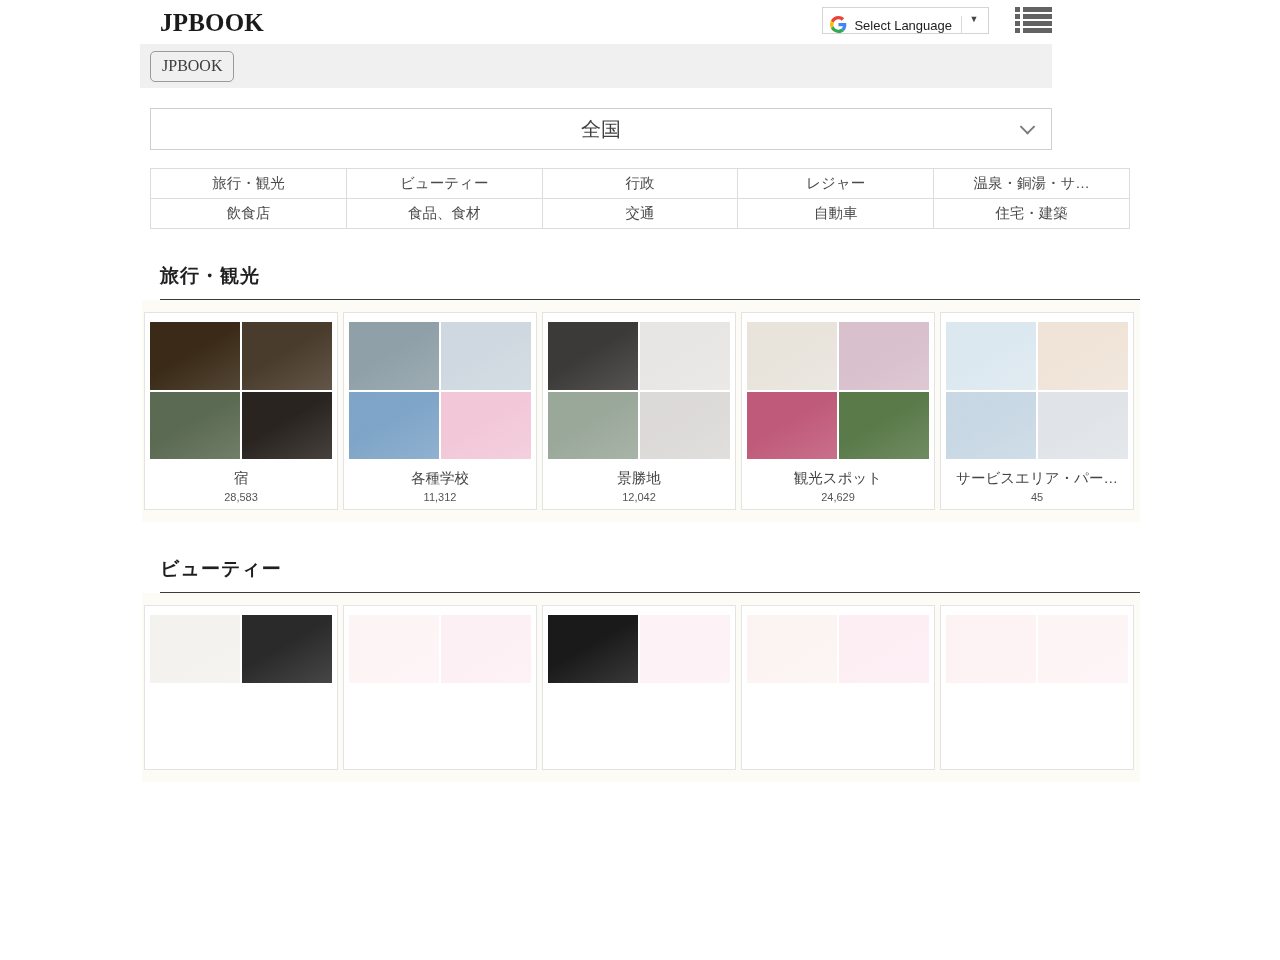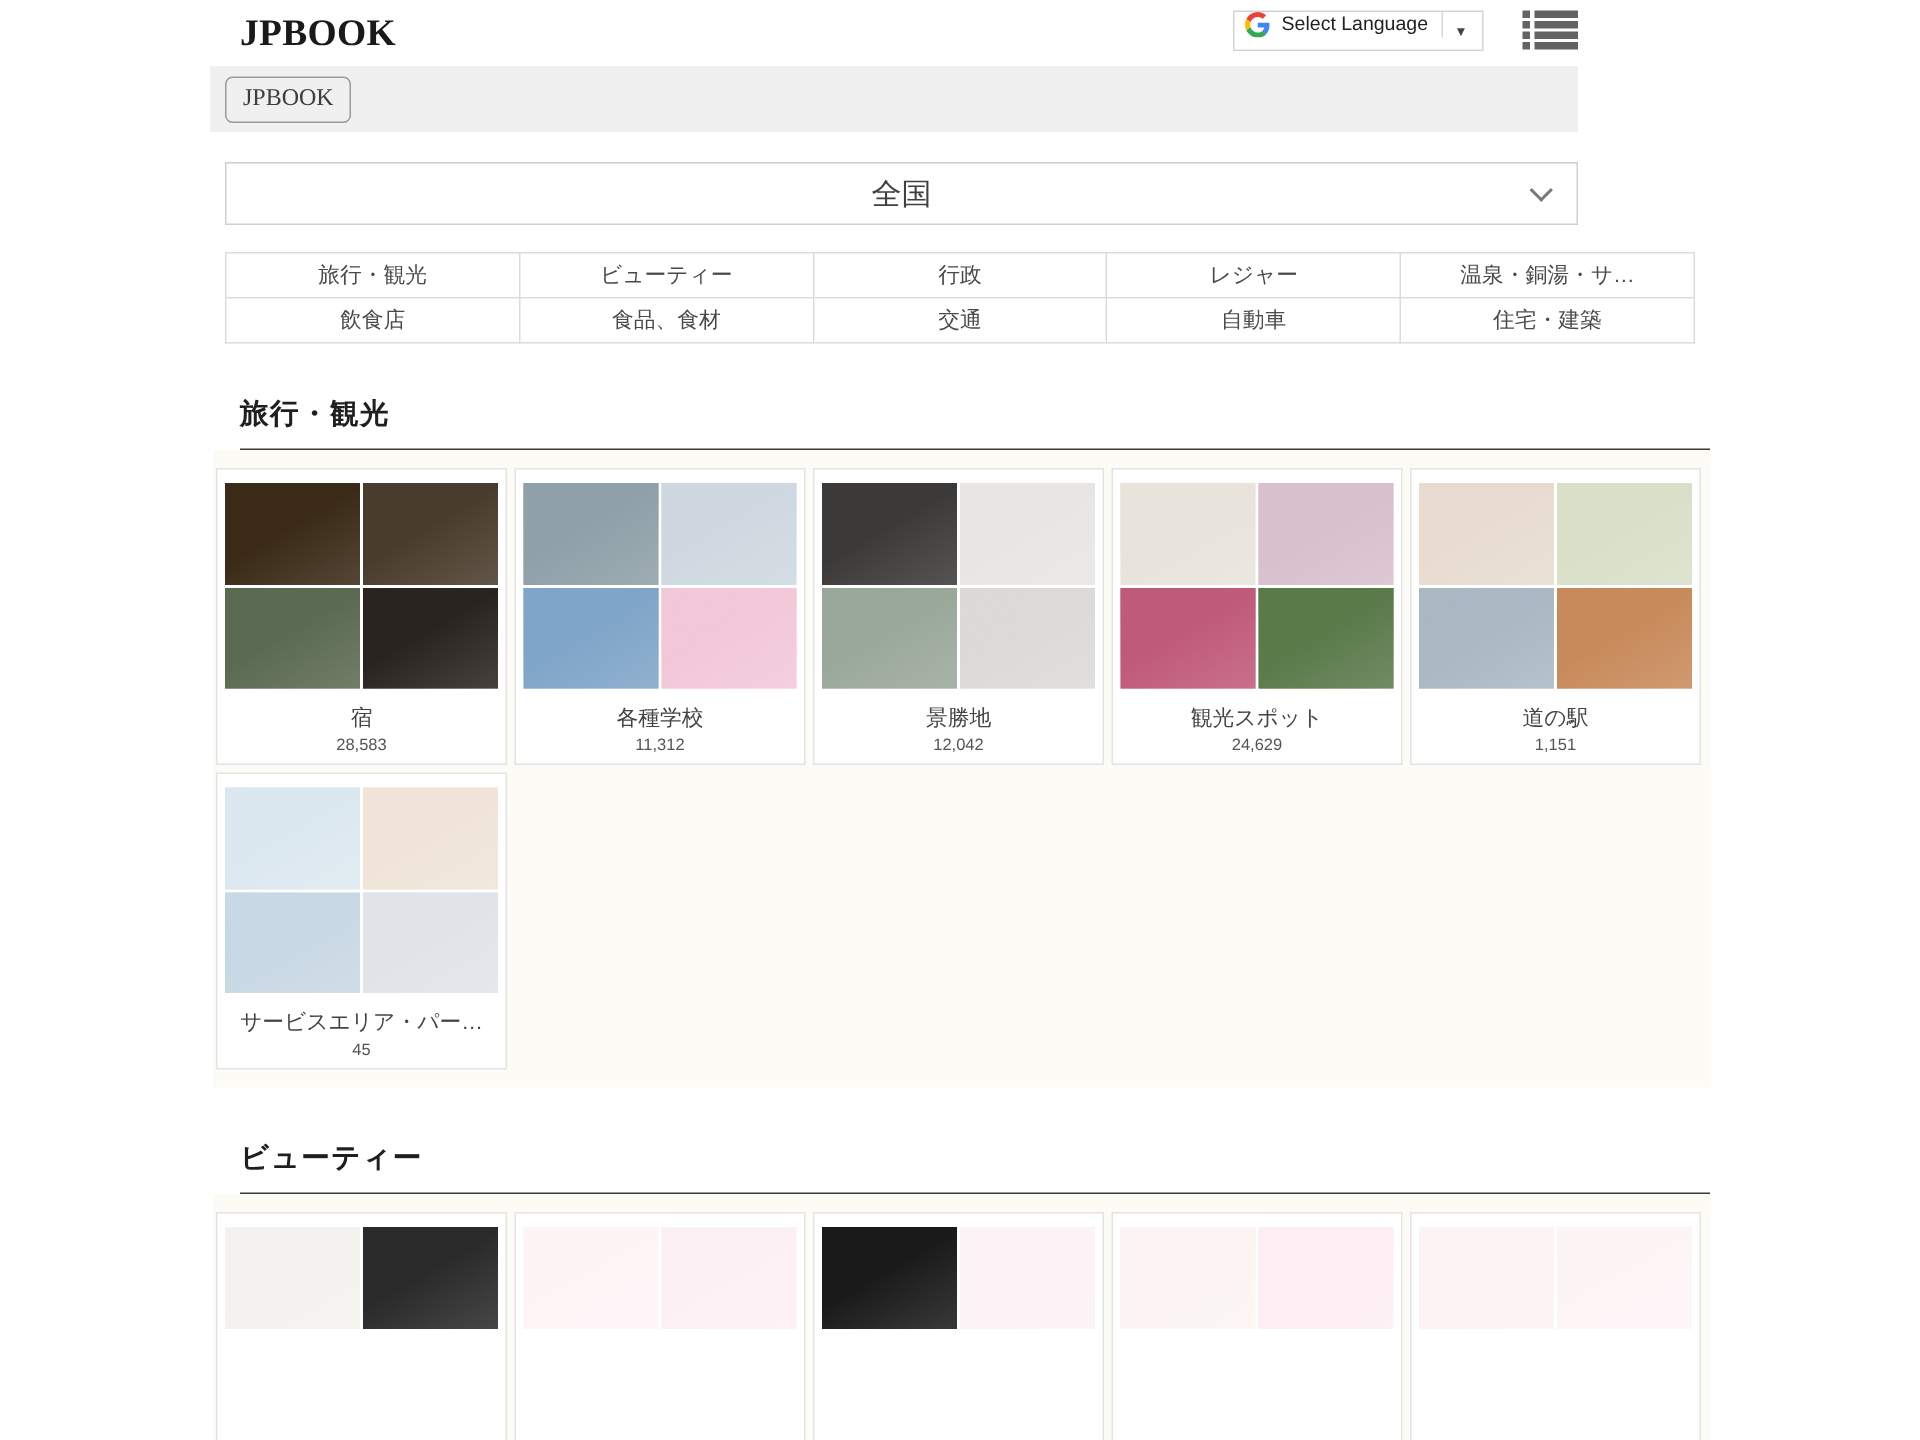--- a/index.html
+++ b/index.html
@@ -27,21 +27,21 @@
     letter-spacing: .2px;
     line-height: 1;
     margin: 0;
   }
   .header-right {
     position: absolute;
     right: 140px; top: 6px;
     display: flex; align-items: center; gap: 26px;
   }
   .gt-widget {
-    display: flex; align-items: flex-start;
+    display: flex; align-items: flex-end;
     border: 1px solid #d4d4d4;
     background: #fff;
     height: 27px;
     padding: 0 2px 0 7px;
     font-size: 13px;
     color: #222;
   }
   .g-logo {
     width: 17px; height: 17px; margin-right: 7px;
     position: relative; display: inline-block; flex: none;
@@ -297,30 +297,20 @@
                 <div class="thumb" style="background: linear-gradient(150deg, rgb(232, 228, 220) 0%, rgba(232, 228, 220, 0.8) 45%, rgba(255, 255, 255, 0.133) 100%), rgb(232, 228, 220);"></div>
                 <div class="thumb" style="background: linear-gradient(150deg, rgb(216, 192, 204) 0%, rgba(216, 192, 204, 0.8) 45%, rgba(255, 255, 255, 0.133) 100%), rgb(216, 192, 204);"></div>
                 <div class="thumb" style="background: linear-gradient(150deg, rgb(192, 90, 122) 0%, rgba(192, 90, 122, 0.8) 45%, rgba(255, 255, 255, 0.133) 100%), rgb(192, 90, 122);"></div>
                 <div class="thumb" style="background: linear-gradient(150deg, rgb(90, 122, 74) 0%, rgba(90, 122, 74, 0.8) 45%, rgba(255, 255, 255, 0.133) 100%), rgb(90, 122, 74);"></div>
               </div>
               <div class="card-label">観光スポット</div>
               <div class="card-count">24,629</div>
             </div>
             <div class="card">
               <div class="thumbs">
-                <div class="thumb" style="background: linear-gradient(150deg, rgb(232, 220, 208) 0%, rgba(232, 220, 208, 0.8) 45%, rgba(255, 255, 255, 0.133) 100%), rgb(232, 220, 208);"></div>
-                <div class="thumb" style="background: linear-gradient(150deg, rgb(216, 224, 200) 0%, rgba(216, 224, 200, 0.8) 45%, rgba(255, 255, 255, 0.133) 100%), rgb(216, 224, 200);"></div>
-                <div class="thumb" style="background: linear-gradient(150deg, rgb(170, 184, 196) 0%, rgba(170, 184, 196, 0.8) 45%, rgba(255, 255, 255, 0.133) 100%), rgb(170, 184, 196);"></div>
-                <div class="thumb" style="background: linear-gradient(150deg, rgb(200, 138, 90) 0%, rgba(200, 138, 90, 0.8) 45%, rgba(255, 255, 255, 0.133) 100%), rgb(200, 138, 90);"></div>
-              </div>
-              <div class="card-label">道の駅</div>
-              <div class="card-count">1,151</div>
-            </div>
-            <div class="card">
-              <div class="thumbs">
                 <div class="thumb" style="background: linear-gradient(150deg, rgb(220, 232, 240) 0%, rgba(220, 232, 240, 0.8) 45%, rgba(255, 255, 255, 0.133) 100%), rgb(220, 232, 240);"></div>
                 <div class="thumb" style="background: linear-gradient(150deg, rgb(240, 228, 216) 0%, rgba(240, 228, 216, 0.8) 45%, rgba(255, 255, 255, 0.133) 100%), rgb(240, 228, 216);"></div>
                 <div class="thumb" style="background: linear-gradient(150deg, rgb(200, 216, 228) 0%, rgba(200, 216, 228, 0.8) 45%, rgba(255, 255, 255, 0.133) 100%), rgb(200, 216, 228);"></div>
                 <div class="thumb" style="background: linear-gradient(150deg, rgb(224, 228, 232) 0%, rgba(224, 228, 232, 0.8) 45%, rgba(255, 255, 255, 0.133) 100%), rgb(224, 228, 232);"></div>
               </div>
               <div class="card-label">サービスエリア・パー…</div>
               <div class="card-count">45</div>
             </div>
           </div>
         </div>

